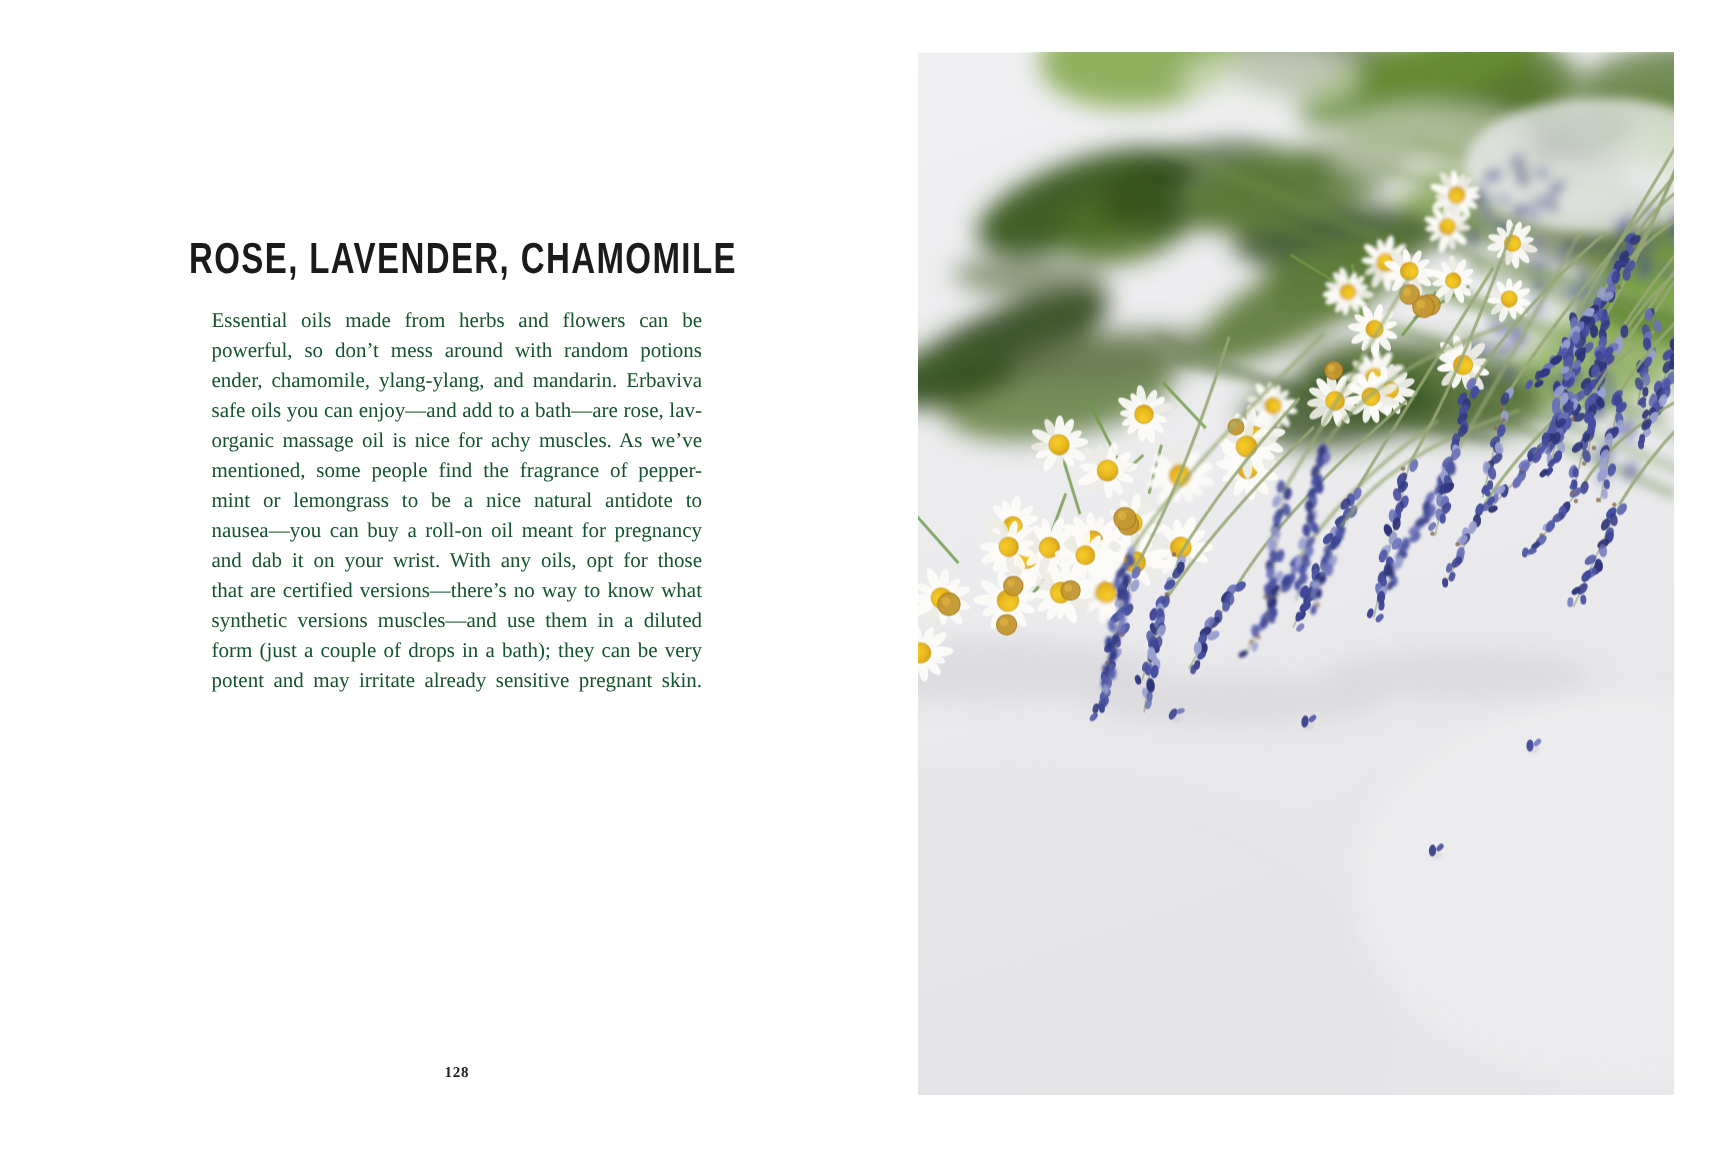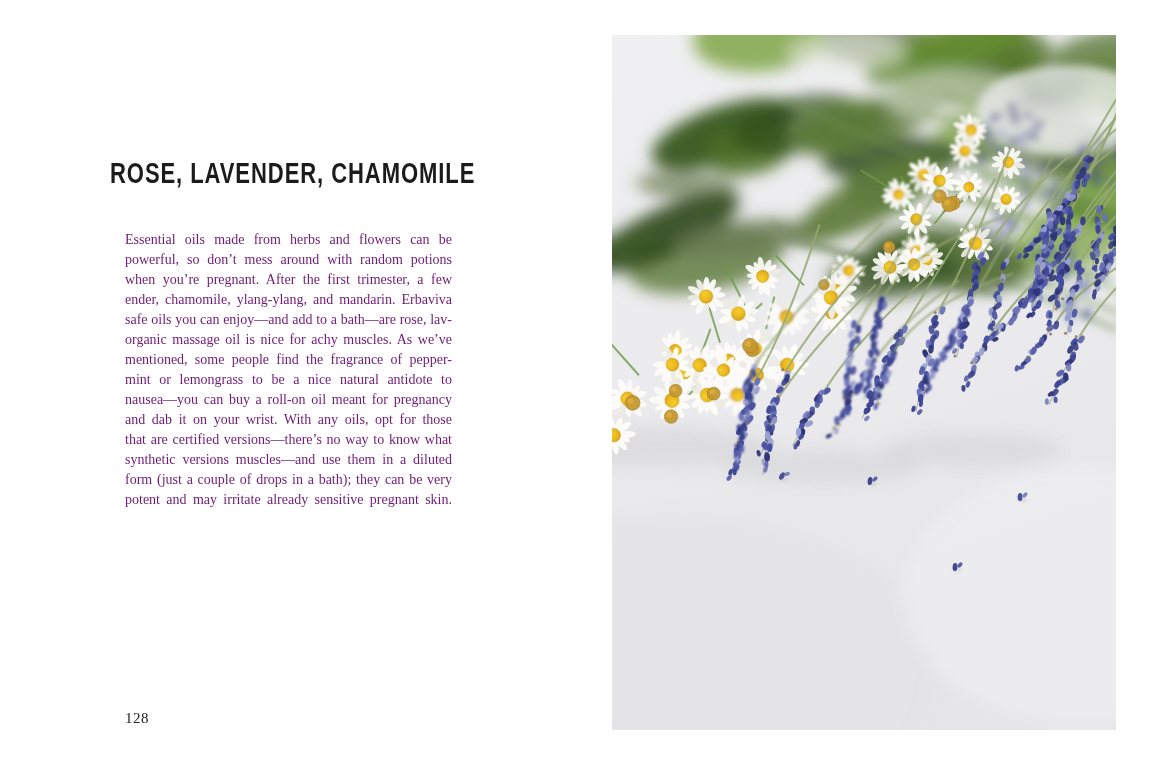--- a/index.html
+++ b/index.html
@@ -1,54 +1,53 @@
 <!DOCTYPE html>
 <html><head>
 <meta charset="utf-8">
 <style>
   html,body{margin:0;padding:0;}
   body{
     width:1152px;height:768px;position:relative;background:#ffffff;
     font-family:"Liberation Serif", serif;overflow:hidden;
   }
   .spread{position:absolute;inset:0;background:#ffffff;}
-  .left-page{position:absolute;left:0;top:0;width:576px;height:768px;}
+  .left-page{position:absolute;left:16px;top:0;width:576px;height:768px;}
   .heading{
     position:absolute;left:110px;top:139px;
     font-family:"Liberation Sans", sans-serif;font-weight:700;
     font-size:29px;line-height:30px;letter-spacing:1.2px;color:#1b1b1b;
     white-space:nowrap;transform:scaleX(0.76);transform-origin:left top;
   }
   .body-text{
     position:absolute;left:125px;top:205px;width:327px;
-    font-size:14px;line-height:20px;color:#701a75;margin-top:25px;
+    font-size:14px;line-height:20px;color:#14532d;
   }
   .body-line{
     text-align:justify;text-align-last:justify;height:20px;overflow:visible;
   }
   .page-number{
     position:absolute;left:125px;top:710px;width:327px;
-    text-align:left;font-size:15px;color:#222222;letter-spacing:0.5px;
+    text-align:center;font-size:10px;color:#222222;letter-spacing:0.5px;font-weight:bold;
   }
   .right-page{position:absolute;left:576px;top:0;width:576px;height:768px;}
   .photo{
     position:absolute;left:36px;top:35px;width:504px;height:695px;display:block;
   }
 </style>
 </head>
 <body>
 
 <div class="spread">
 
   <div class="left-page">
     <h1 class="heading">ROSE, LAVENDER, CHAMOMILE</h1>
     <div class="body-text">
         <div class="body-line">Essential oils made from herbs and flowers can be</div>
         <div class="body-line">powerful, so don’t mess around with random potions</div>
-        <div class="body-line">when you’re pregnant. After the first trimester, a few</div>
         <div class="body-line">ender, chamomile, ylang-ylang, and mandarin. Erbaviva</div>
         <div class="body-line">safe oils you can enjoy—and add to a bath—are rose, lav-</div>
         <div class="body-line">organic massage oil is nice for achy muscles. As we’ve</div>
         <div class="body-line">mentioned, some people find the fragrance of pepper-</div>
         <div class="body-line">mint or lemongrass to be a nice natural antidote to</div>
         <div class="body-line">nausea—you can buy a roll-on oil meant for pregnancy</div>
         <div class="body-line">and dab it on your wrist. With any oils, opt for those</div>
         <div class="body-line">that are certified versions—there’s no way to know what</div>
         <div class="body-line">synthetic versions muscles—and use them in a diluted</div>
         <div class="body-line">form (just a couple of drops in a bath); they can be very</div>

